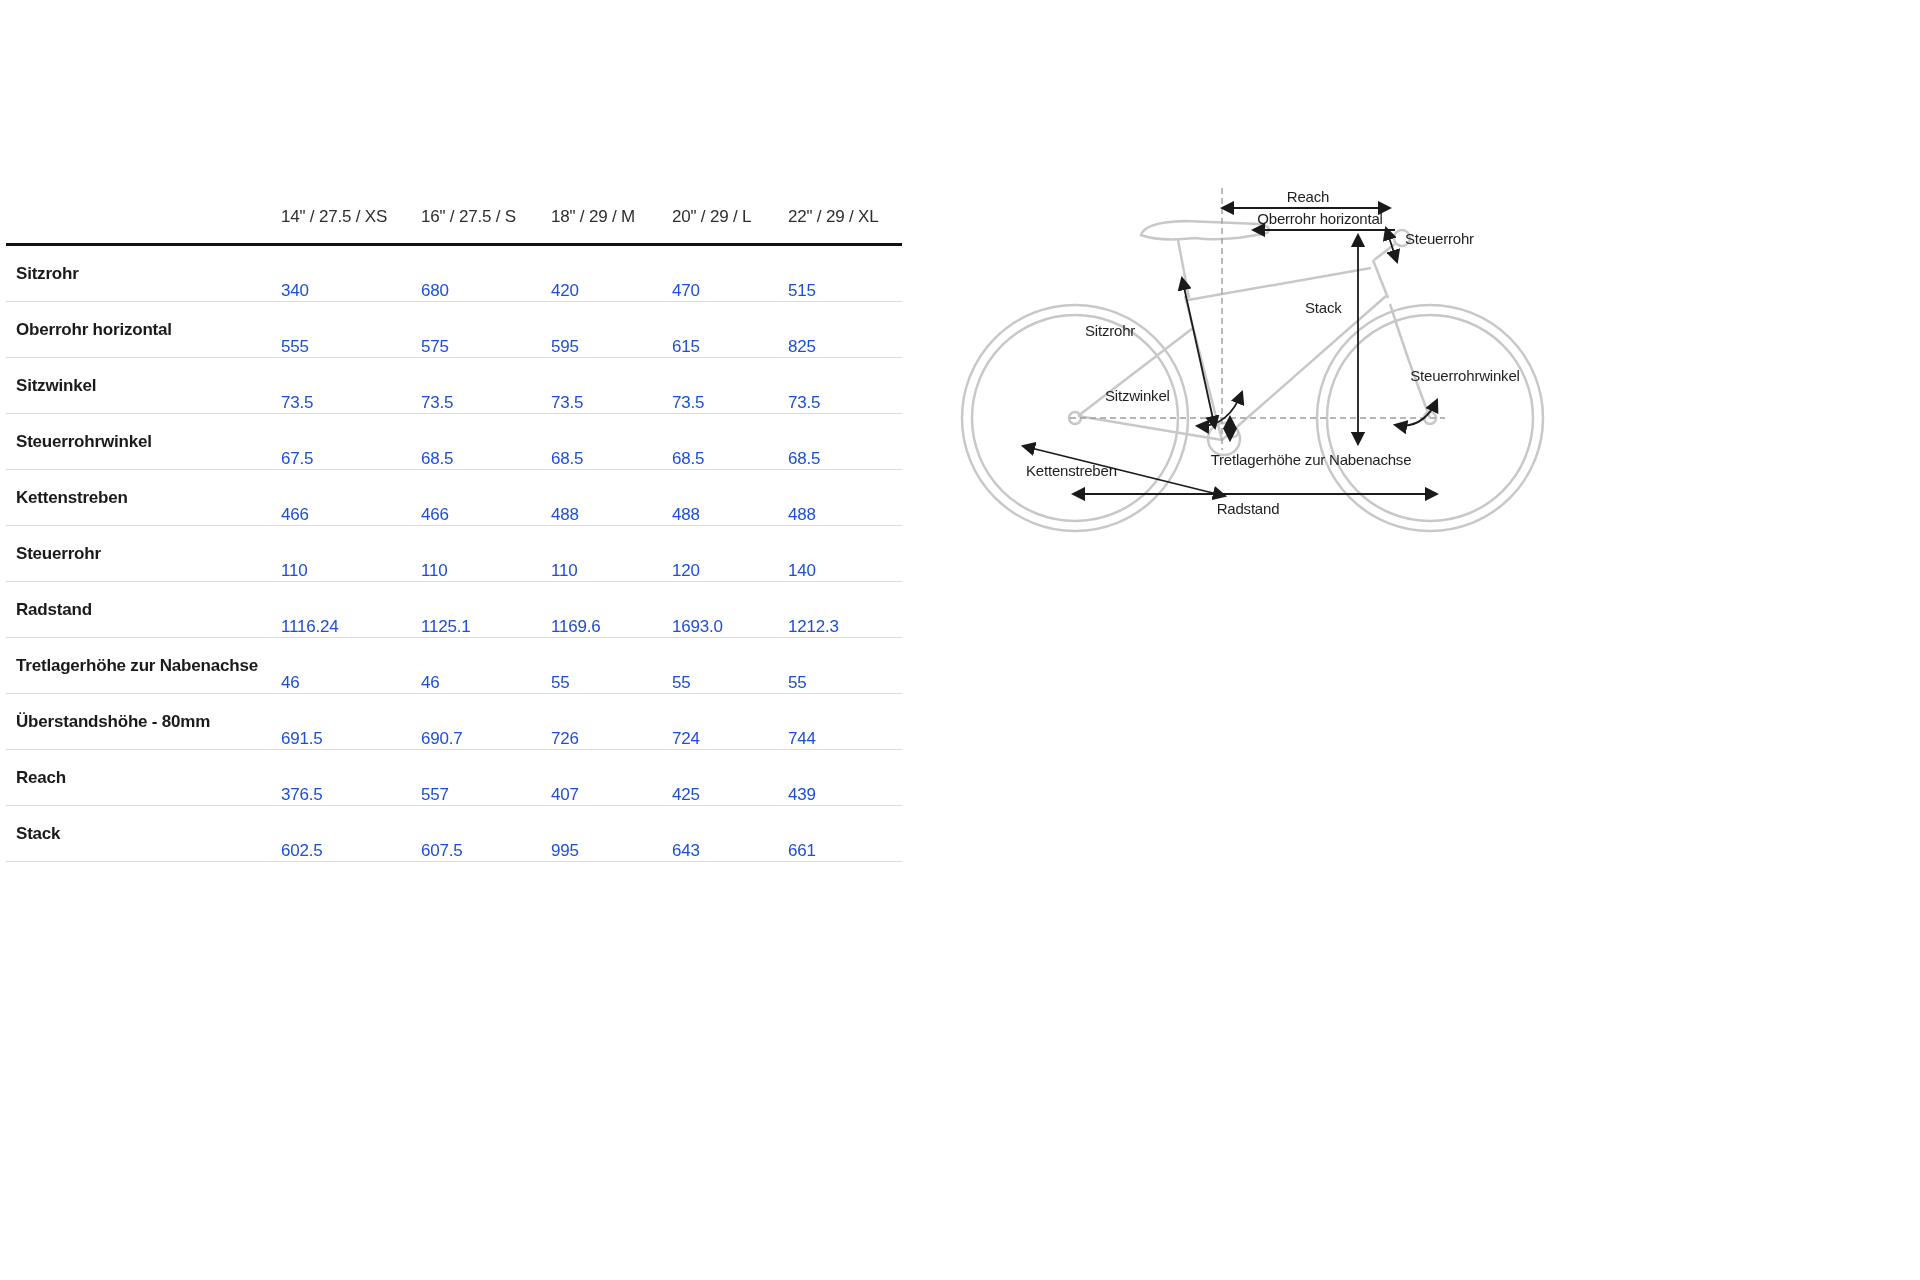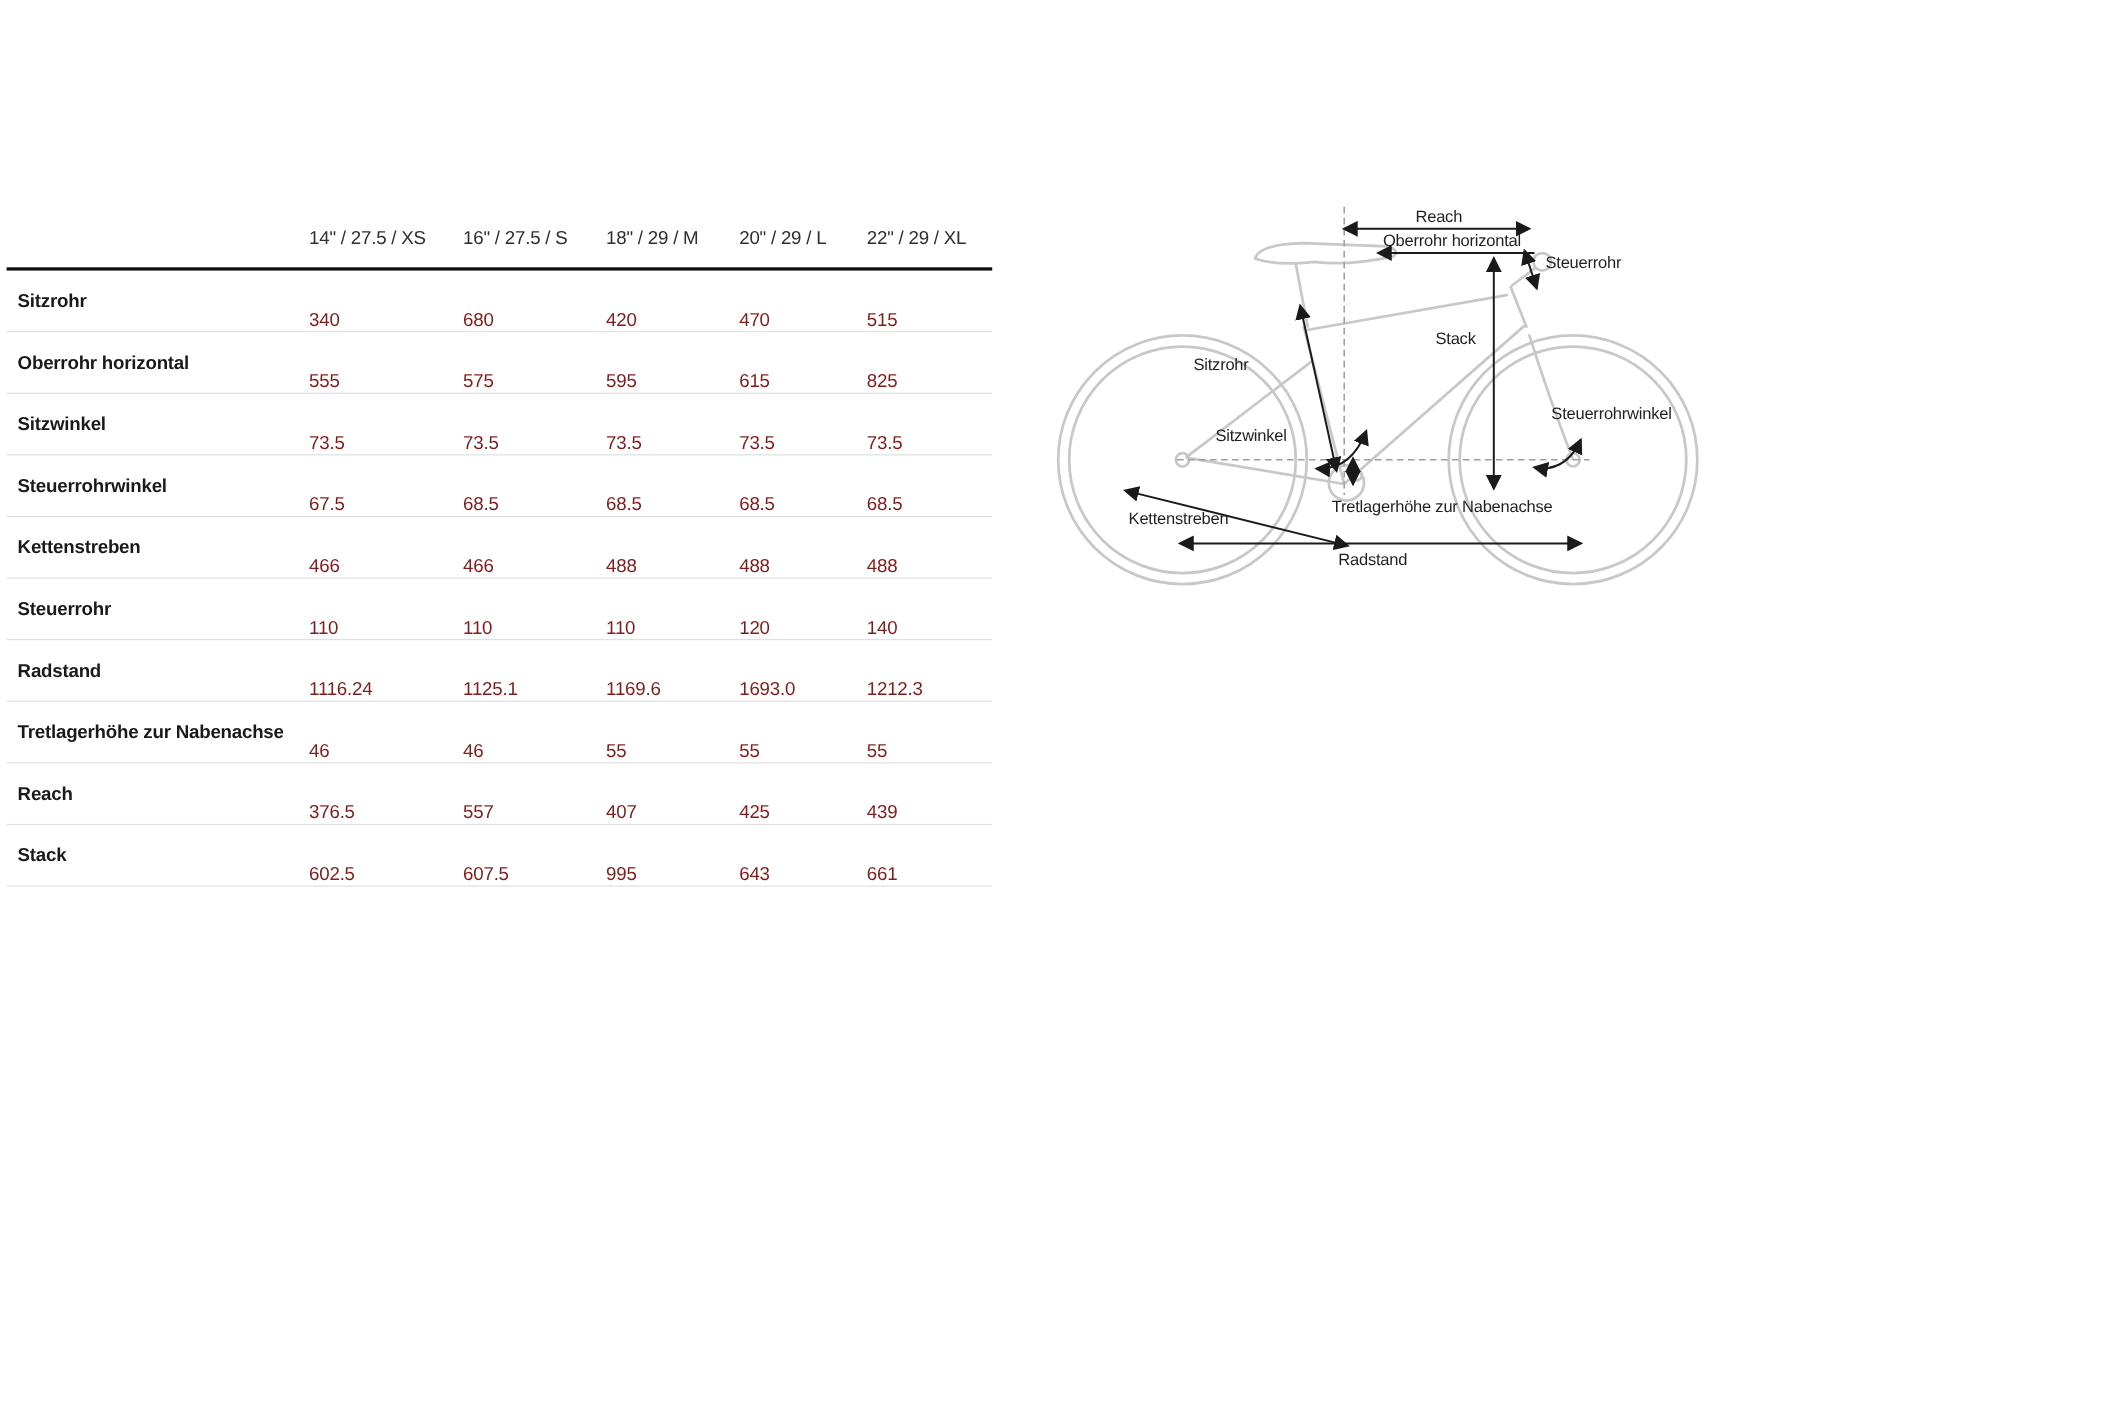--- a/index.html
+++ b/index.html
@@ -23,21 +23,21 @@
     grid-template-columns: 259px 140px 130px 121px 116px 1fr;
     align-items: center;
     height: 56px;
     border-bottom: 1px solid #dddddd;
   }
   .g-row.header {
     border-bottom: 3px solid #111111;
   }
   .cell { padding-left: 16px; font-size: 17px; letter-spacing: -0.2px; }
   .cell.lab { padding-left: 10px; font-weight: bold; color: #1a1a1a; }
-  .cell.val { color: #7f1d1d; margin-top: 34px; }
+  .cell.val { color: #1d4ed8; margin-top: 34px; }
   .cell.col-h { color: #2e2e2e; }
   .cell.corner { padding-left: 10px; }
 
   
   .diagram {
     position: absolute;
     left: 945px; top: 178px;
     width: 600px; height: 392px;
   }
   .diagram svg { display:block; }
@@ -118,20 +118,28 @@
       <div class="cell val">1693.0</div>
       <div class="cell val">1212.3</div>
     </div>
     <div class="g-row">
       <div class="cell lab">Tretlagerhöhe zur Nabenachse</div>
       <div class="cell val">46</div>
       <div class="cell val">46</div>
       <div class="cell val">55</div>
       <div class="cell val">55</div>
       <div class="cell val">55</div>
+    </div>
+    <div class="g-row">
+      <div class="cell lab">Überstandshöhe - 80mm</div>
+      <div class="cell val">691.5</div>
+      <div class="cell val">690.7</div>
+      <div class="cell val">726</div>
+      <div class="cell val">724</div>
+      <div class="cell val">744</div>
     </div>
     <div class="g-row">
       <div class="cell lab">Reach</div>
       <div class="cell val">376.5</div>
       <div class="cell val">557</div>
       <div class="cell val">407</div>
       <div class="cell val">425</div>
       <div class="cell val">439</div>
     </div>
     <div class="g-row">

